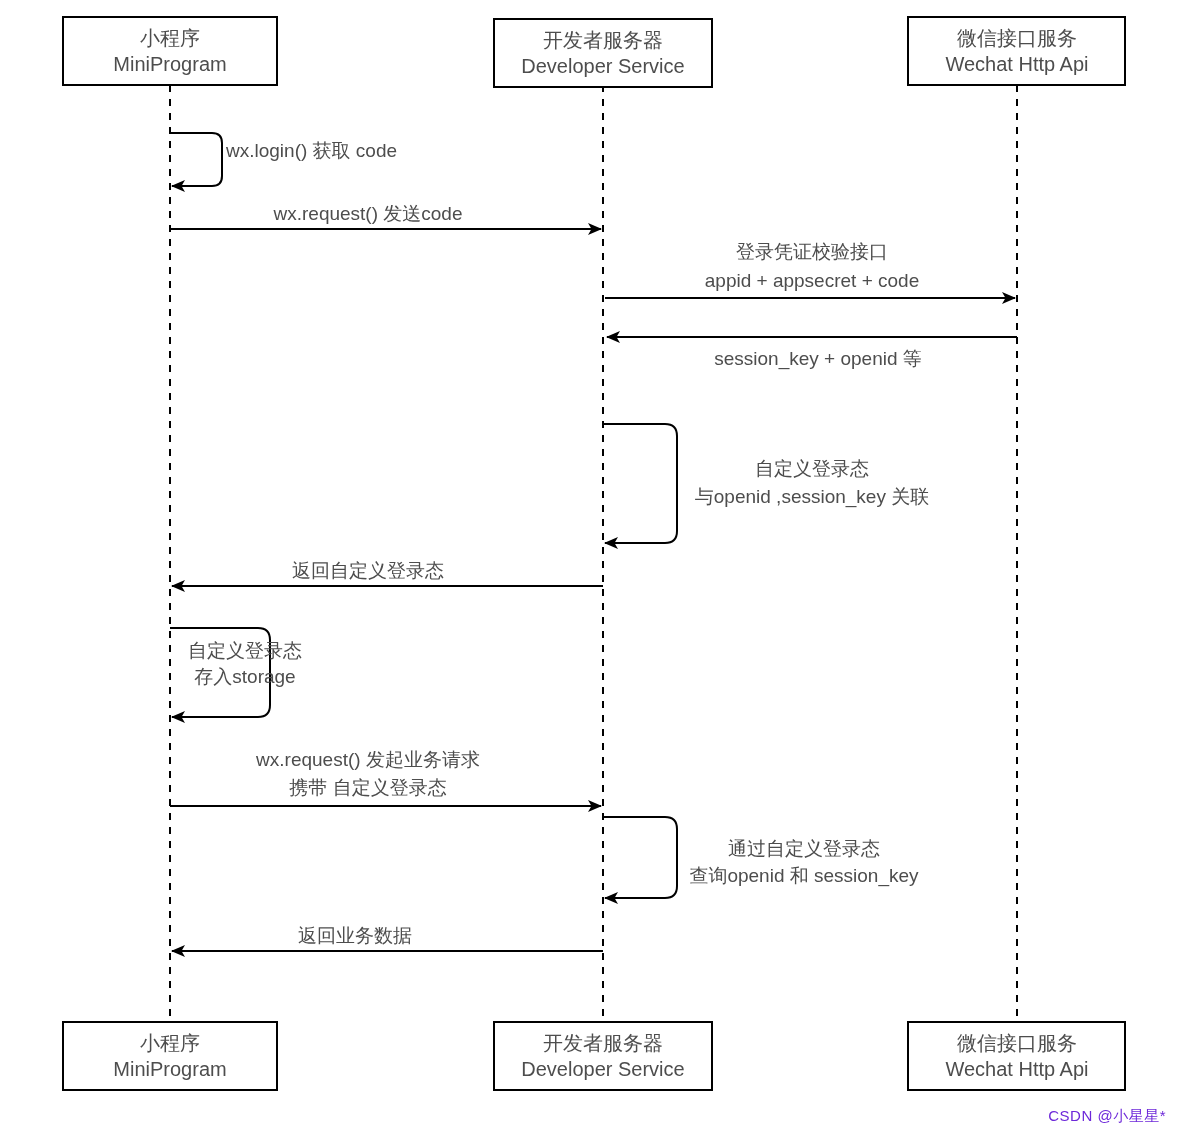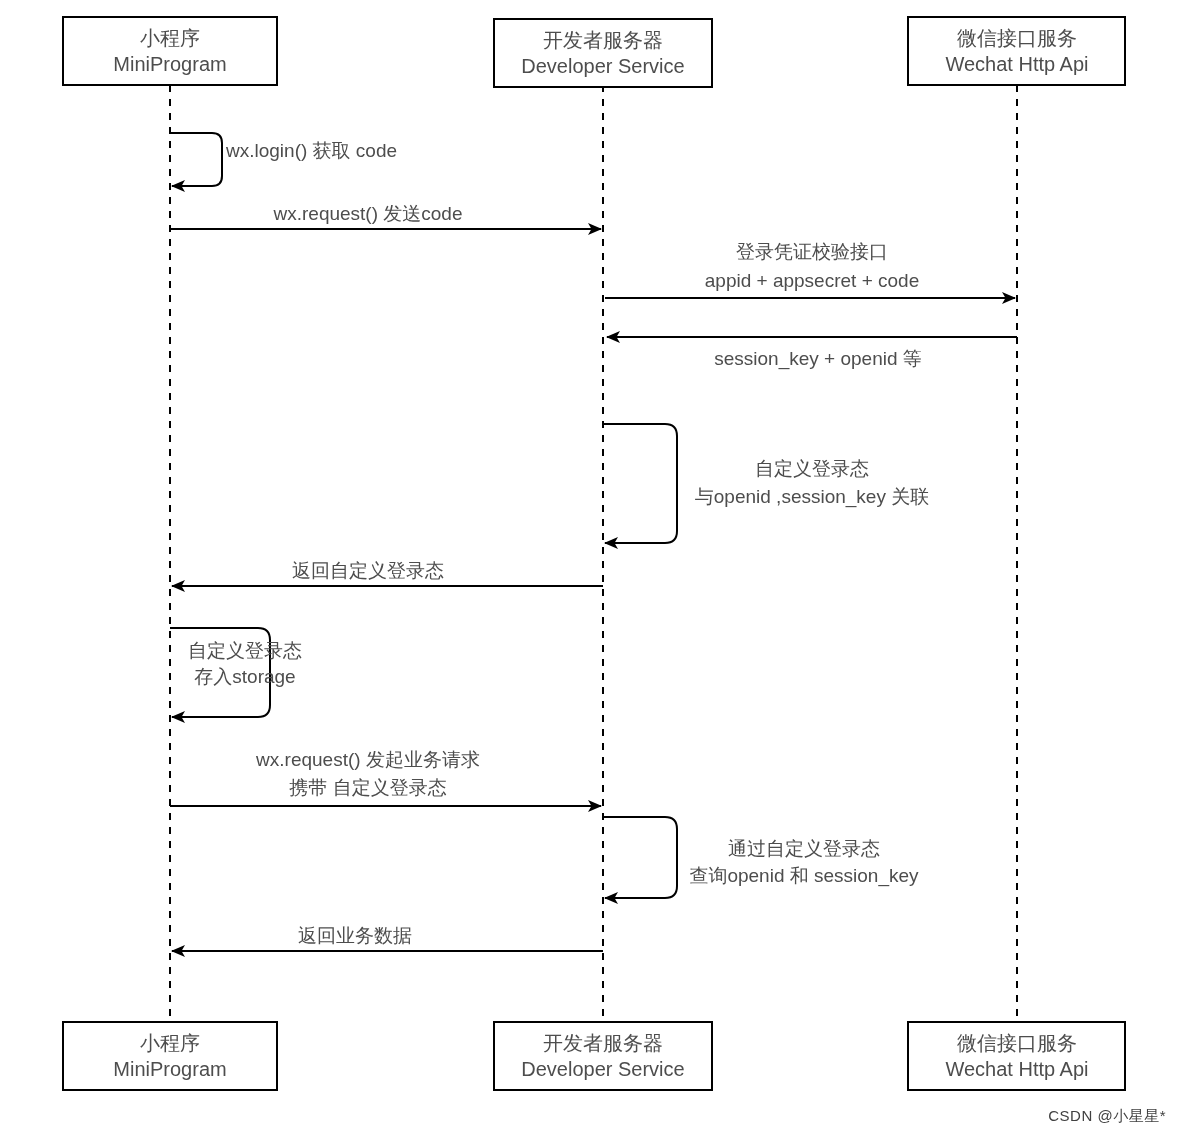--- a/index.html
+++ b/index.html
@@ -64,21 +64,21 @@
   }
   .msg-label.left-anchor {
     text-anchor: start;
   }
   .watermark {
     position: absolute;
     right: 14px;
     bottom: 8px;
     font-family: "Liberation Sans", "DejaVu Sans", sans-serif;
     font-size: 15px;
-    color: #404040;
+    color: #6d28d9;
     letter-spacing: 0.5px;
     user-select: none;
   }
 </style>
 </head>
 <body>
 
 <div id="diagram-root">
   <svg id="seq-svg" viewBox="0 0 1180 1134" xmlns="http://www.w3.org/2000/svg">
     <defs>

